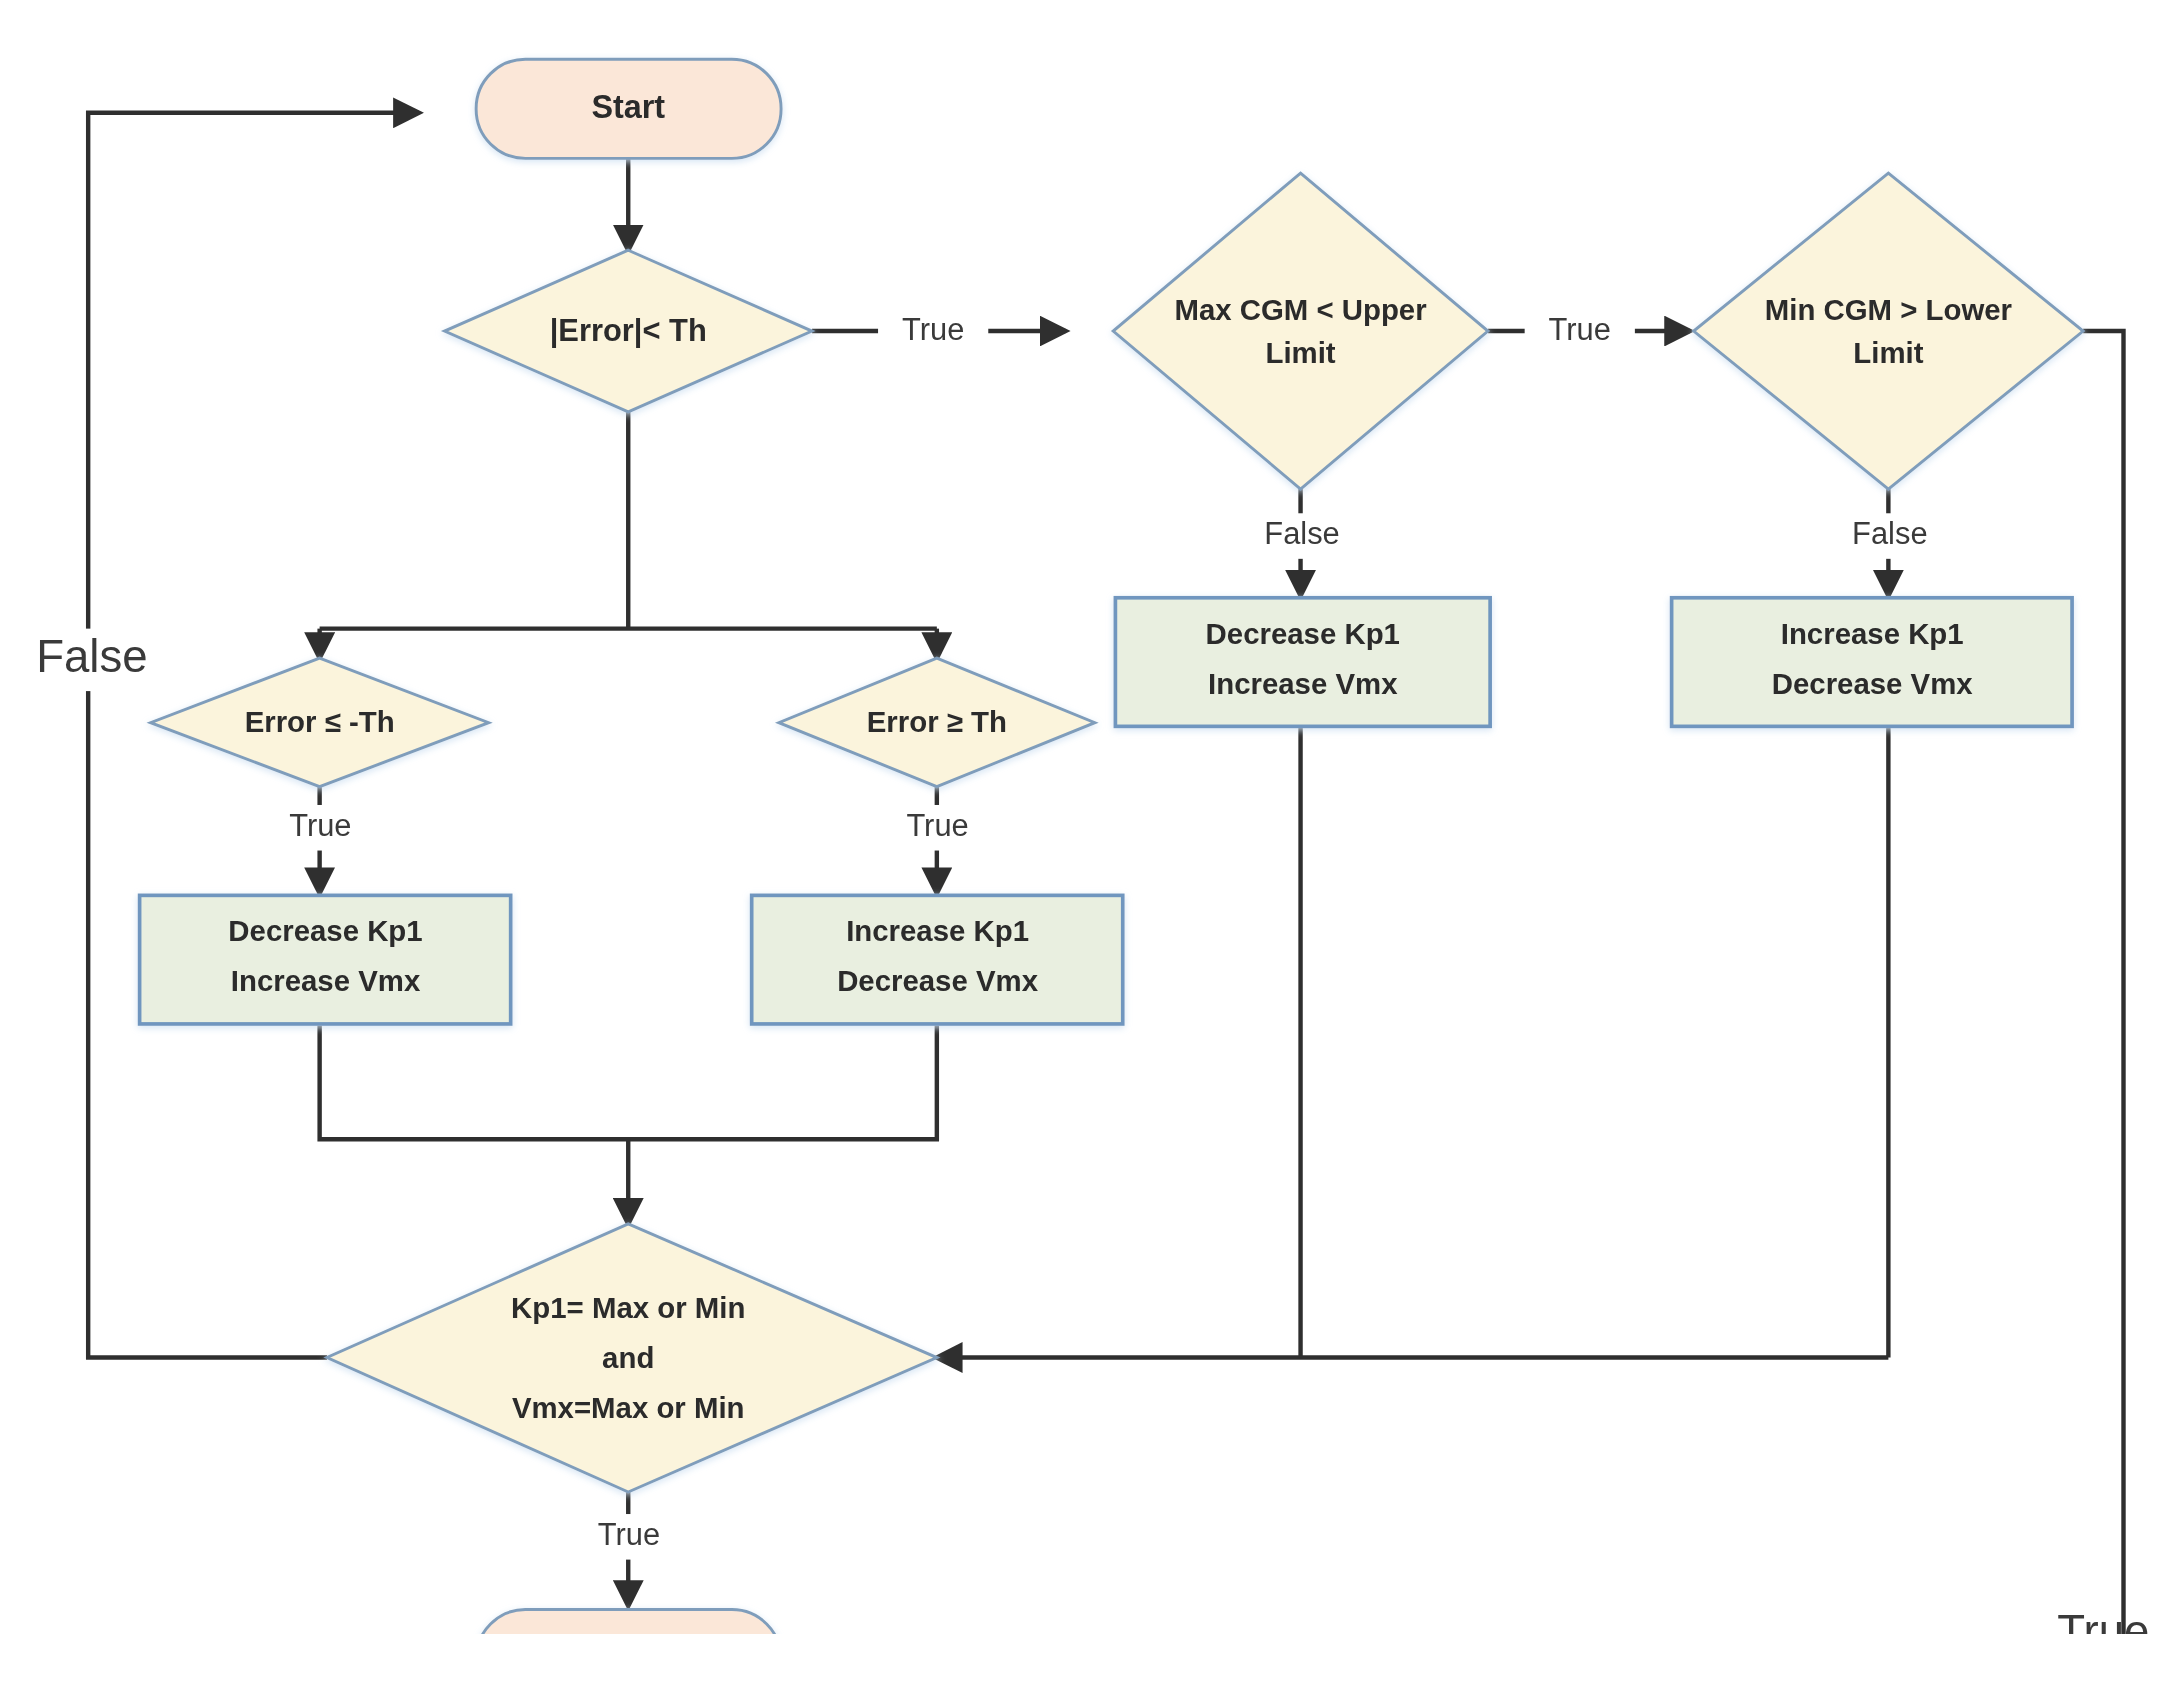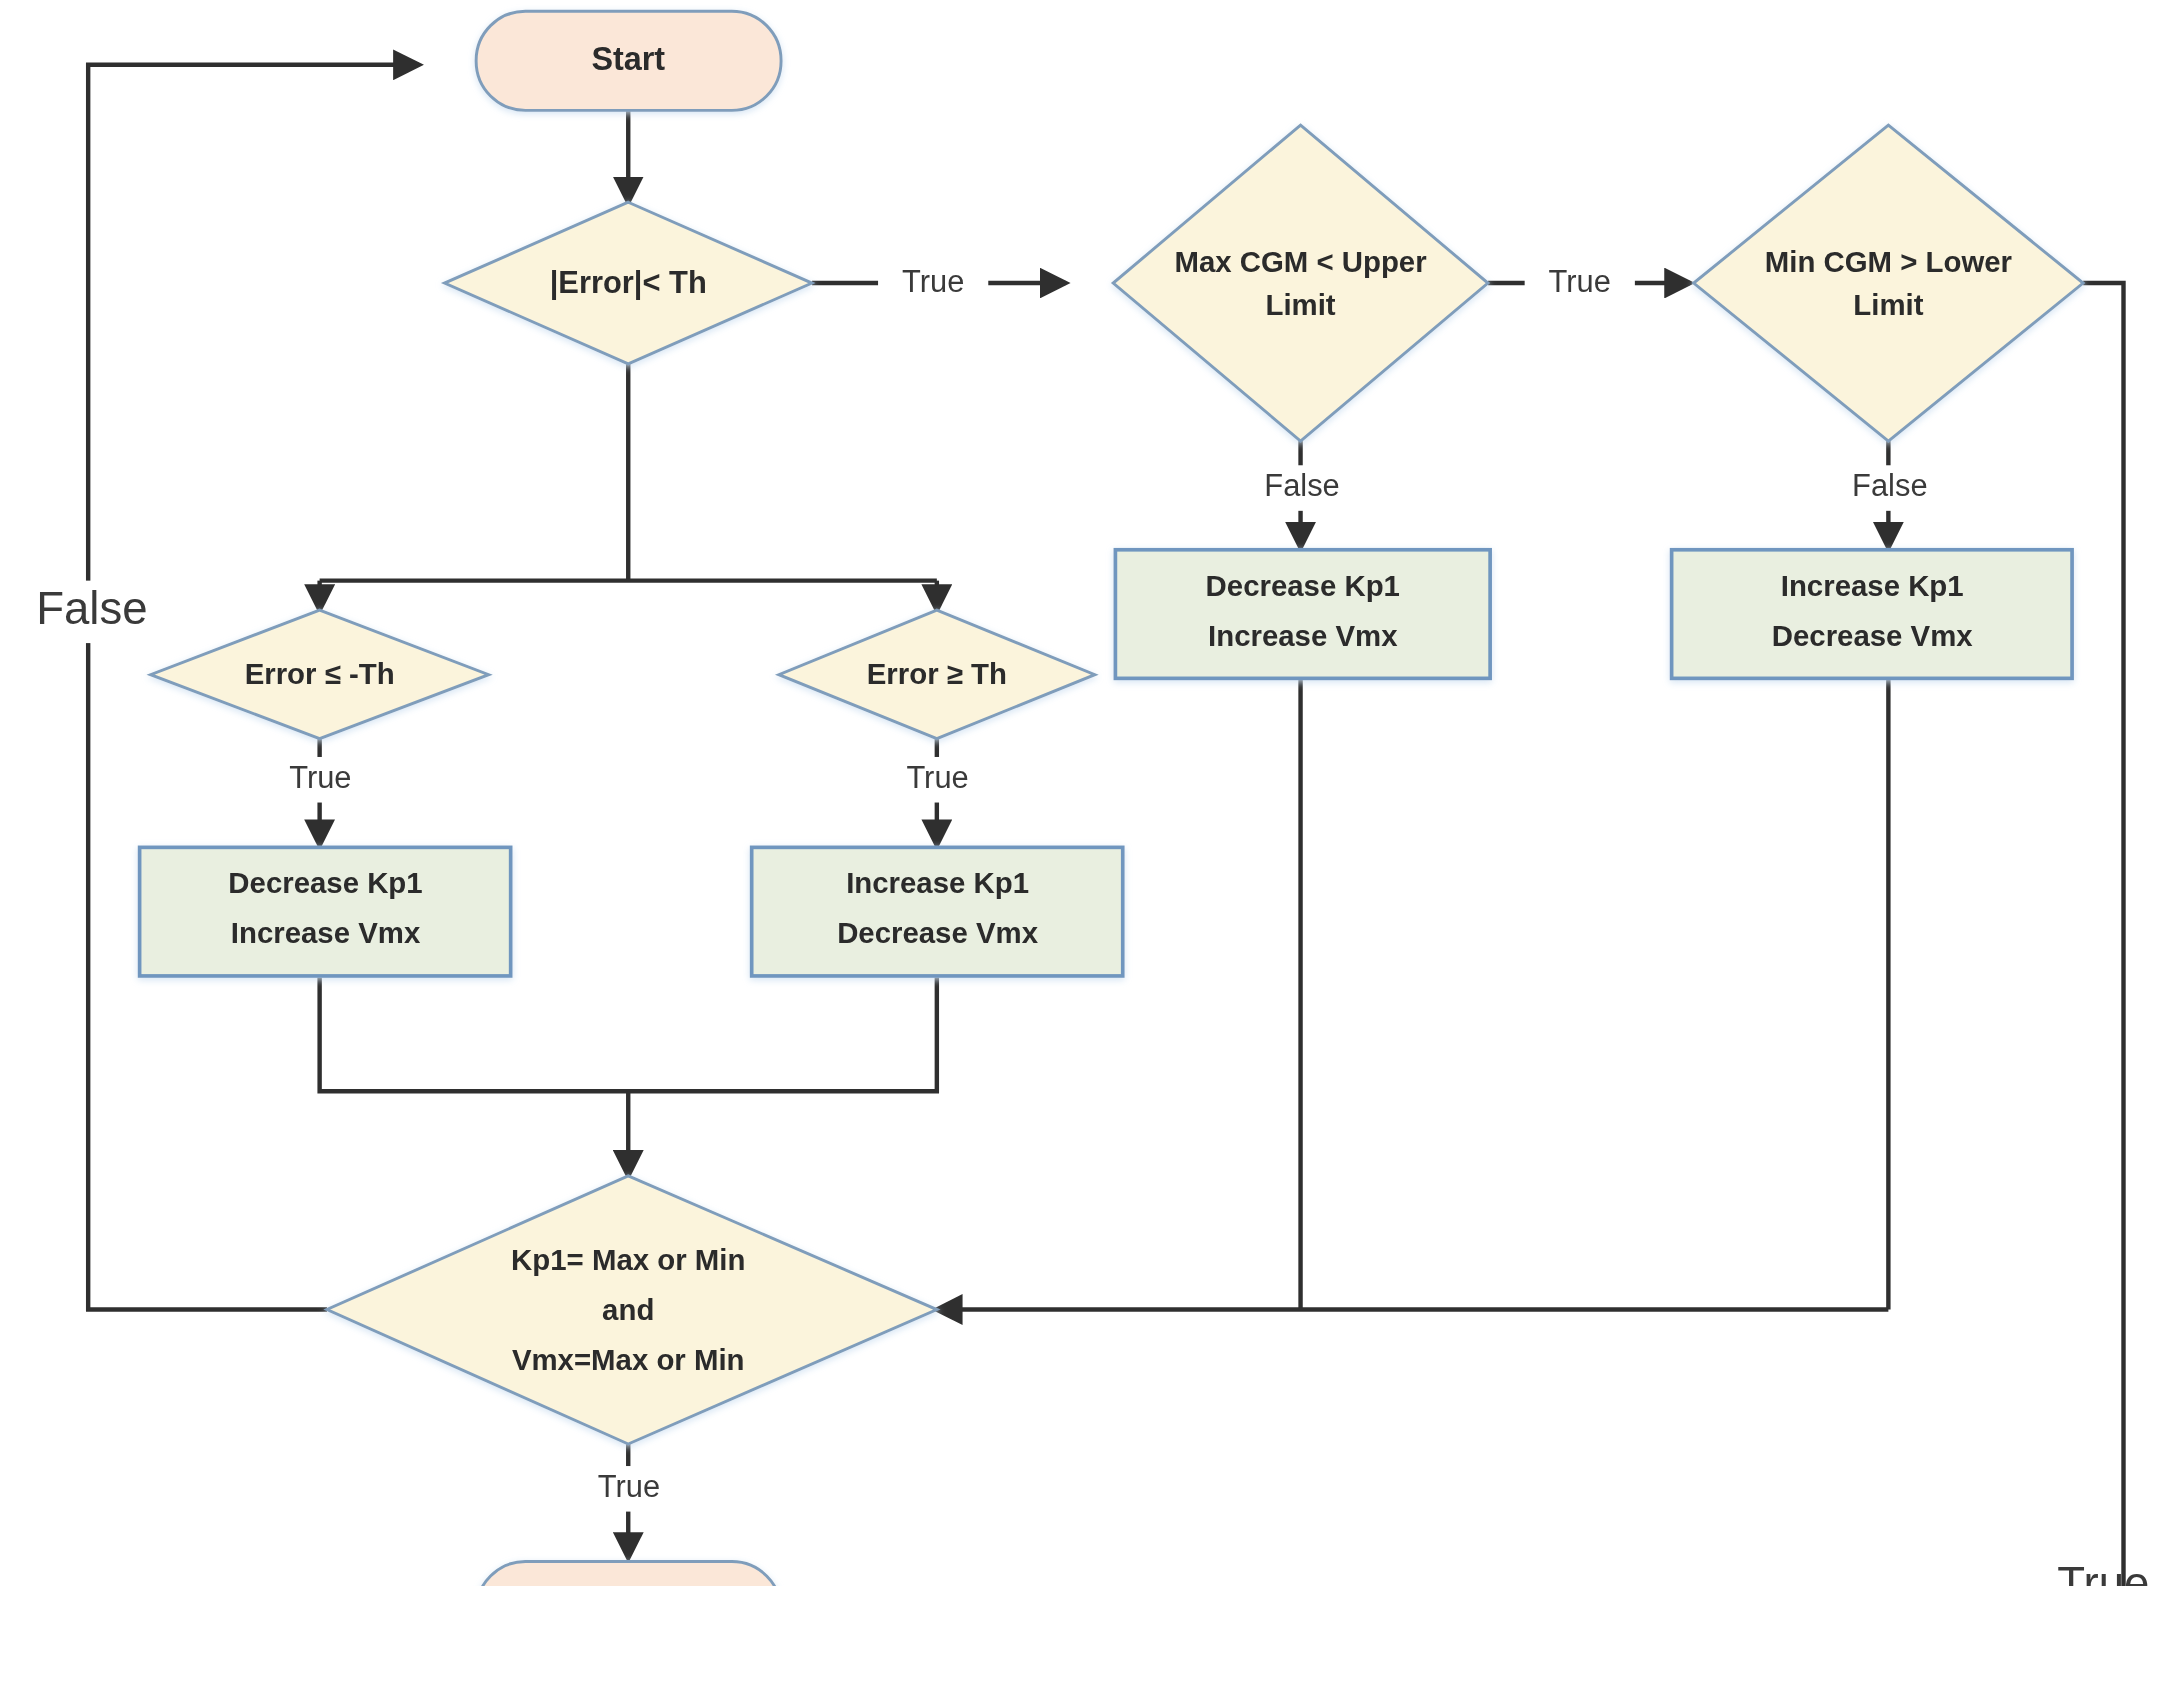--- a/index.html
+++ b/index.html
@@ -9,20 +9,21 @@
   }
   body {
     font-family: "Liberation Sans", sans-serif;
   }
   #flowchart-root {
     position: relative;
     width: 2172px;
     height: 1586px;
     background: #ffffff;
     overflow: hidden;
+    margin-top: 48px;
   }
   svg.chart {
     position: absolute;
     left: 0;
     top: 0;
     width: 2172px;
     height: 1705px;
   }
   .node-text {
     font-family: "Liberation Sans", sans-serif;

